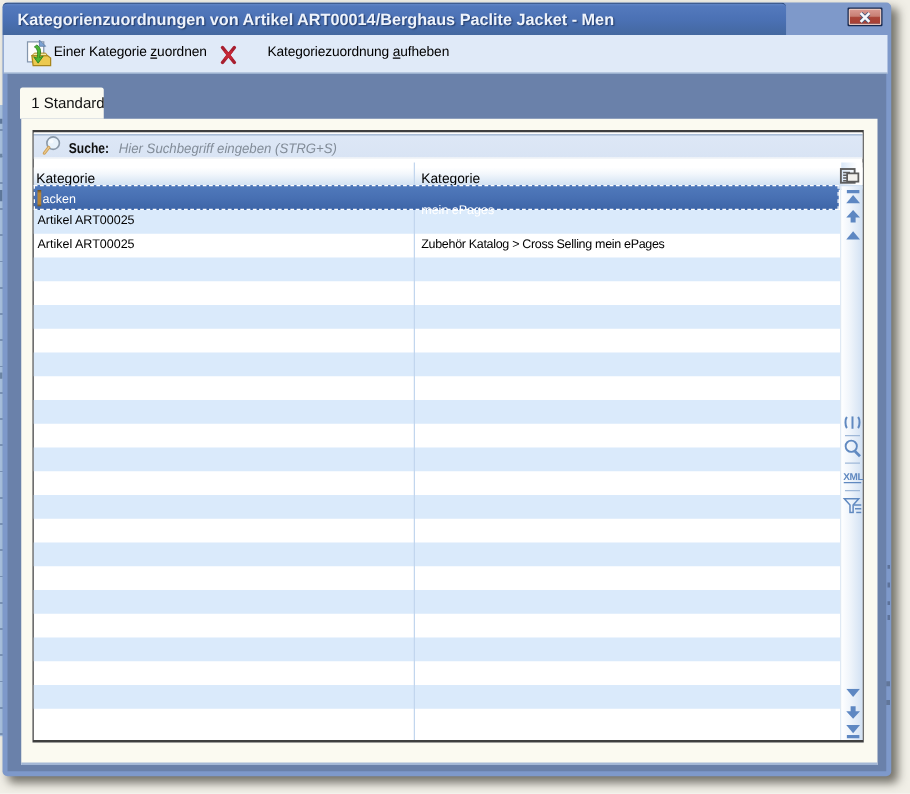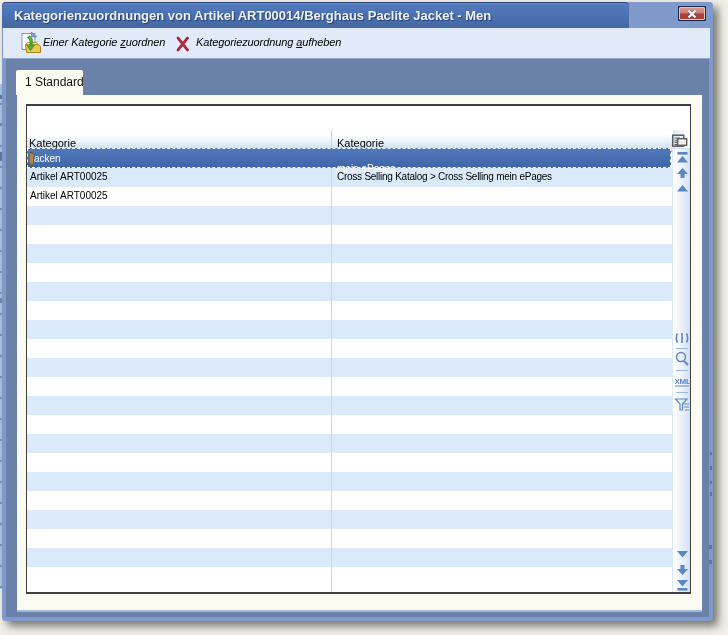--- a/index.html
+++ b/index.html
@@ -17,21 +17,21 @@
          background:linear-gradient(#6287c7 0%,#5379bd 8%,#4a70b3 55%,#44689f 100%);
          border-top:1px solid #2c4a7c;box-sizing:border-box;}
   #title span{position:absolute;left:12px;top:5px;color:#eef3fb;font-weight:bold;
          font-size:13px;text-shadow:1px 1px 1px rgba(25,45,85,0.75);white-space:nowrap;}
   
   #closeb{left:676px;top:4px;width:28px;height:15px;background:#16284e;border-radius:1px;}
   #closeb .inner{position:absolute;left:1px;top:1px;width:26px;height:13px;border-radius:1px;
      background:linear-gradient(#d8978f 0%,#c87f74 45%,#aa4438 55%,#a84033 100%);
      border:1px solid #e7c4ba;box-sizing:border-box;}
   
-  #toolbar{left:1px;top:26px;width:707px;height:31px;background:#e0eaf8;border-bottom:1px solid #8ea6c8;box-sizing:border-box;font-style:italic;}
+  #toolbar{left:1px;top:26px;width:707px;height:31px;background:#e0eaf8;border-bottom:1px solid #8ea6c8;box-sizing:border-box;}
   .tbtext{position:absolute;top:8px;font-size:11px;letter-spacing:-0.1px;color:#000;white-space:nowrap;}
   
   #tab{left:14px;top:68px;width:67px;height:25px;background:#fbfaf1;border-radius:2px 2px 0 0;text-decoration:underline;}
   #tab span{position:absolute;left:9px;top:5px;font-size:12px;color:#111;white-space:nowrap;}
   
   #panel{left:15px;top:93px;width:685px;height:515px;background:#fbfaf1;border-bottom:2px solid #a3b7d6;}
   
   #tablebox{left:9px;top:9px;width:663px;height:486px;border:1px solid #3f3f3f;border-top-width:2px;border-bottom-width:2px;background:#fff;}
   #searchrow{left:0px;top:0px;width:663px;height:20px;background:linear-gradient(to bottom,#fdfdfe 0px,#fdfdfe 1px,#aabdd6 1px,#aabdd6 2px,#dde7f6 3px,#d9e4f4 100%);border-bottom:1px solid #eef2f6;}
   #searchrow .lbl{position:absolute;left:28px;top:7px;font-weight:bold;font-size:11.5px;color:#101010;transform:scaleX(0.84);transform-origin:left top;}
@@ -87,27 +87,37 @@
       <path d="M10.5 1 L15.5 6 L10.5 6 Z" fill="#7ba3d4" stroke="#5f7ca3" stroke-width="0.7"></path>
       <path d="M5.5 21.5 L4.5 13.5 L17 13.5 L19.5 15.5 L19.5 21.5 Z" fill="#ecc94f" stroke="#a8861c" stroke-width="1"></path>
       <path d="M4.5 13.5 L6.5 11.5 L15.5 11.5 L17 13.5 Z" fill="#f6eba8" stroke="#a8861c" stroke-width="0.8"></path>
       <path d="M8.5 5 C12 7 12 11 10.5 15 L13.5 14 L9.5 19.5 L6 14.5 L8.5 15.5 C9.5 12 9.5 8 6.5 6.5 Z" fill="#4cb636" stroke="#2b7f1d" stroke-width="0.7"></path>
     </svg>
     <span class="tbtext" style="left:40px">Einer Kategorie <u>z</u>uordnen</span>
     <svg class="abs" style="left:173px;top:8px" width="14" height="16" viewBox="0 0 14 16">
       <path d="M2 2 L11.5 14 M11.5 2 L2 14" stroke="#a81f30" stroke-width="2.8" stroke-linecap="round"></path>
       <path d="M4.5 5.5 L9 10.5 M9 5.5 L4.5 10.5" stroke="#c42737" stroke-width="2.2" stroke-linecap="round"></path>
     </svg>
-    <span class="tbtext" style="left:193px">Kategoriezuordnung <u>a</u>ufheben</span>
+    <span class="tbtext" style="left:211px">Kategoriezuordnung <u>a</u>ufheben</span>
   </div>
   <div id="tab" class="abs">
       <span>1 Standard</span>
     </div>
   <div id="panel" class="abs">
     <div id="tablebox" class="abs">
+      <div id="searchrow" class="abs">
+        <svg class="abs" style="left:6px;top:2px" width="18" height="18" viewBox="0 0 18 18">
+          <circle cx="9.5" cy="6.5" r="5" fill="#e8f2fb" stroke="#8a99a9" stroke-width="1.3"></circle>
+          <circle cx="8" cy="5" r="1.8" fill="#f6fafd" stroke="none"></circle>
+          <path d="M6 10 L2.5 14.5" stroke="#cfa057" stroke-width="2.6" stroke-linecap="round"></path>
+          <path d="M6 10 L2.5 14.5" stroke="#e8c98e" stroke-width="1" stroke-linecap="round"></path>
+        </svg>
+        <span class="lbl">Suche:</span>
+        <span class="hint">Hier Suchbegriff eingeben (STRG+S)</span>
+      </div>
       <div id="header" class="abs">
         <span class="h1">Kategorie</span>
           <span class="h2">Kategorie</span>
       </div>
       <div id="hdricon" class="abs">
         <svg style="position:absolute;left:-2px;top:0px" width="17" height="18" viewBox="0 0 17 18">
           <rect x="1.7" y="5.2" width="11" height="11" fill="none" stroke="#5d5d5d" stroke-width="1.5"></rect>
           <path d="M3.5 8 H9 M3.5 10.2 H9 M3.5 12.4 H9 M3.5 14.6 H9" stroke="#5d5d5d" stroke-width="1.1"></path>
           <rect x="6.7" y="8.7" width="9" height="6.6" fill="#f2f1ed" stroke="#5d5d5d" stroke-width="1.4"></rect>
         </svg>
@@ -125,22 +135,22 @@
         <div class="row blue" style="top:361px"></div>
         <div class="row blue" style="top:399px"></div>
       </div>
       <div id="coldiv" class="abs"></div>
       <div id="rowsfg" class="abs">
         <div id="seldiv" class="abs"></div>
         <span class="rowtext" style="left:3px;top:3px;color:#fff">
           <span style="display:inline-block;width:3px;height:13px;background:linear-gradient(#6b4f1e,#b5853b 20%,#b5853b 85%,#6b4f1e);vertical-align:-3px;margin-right:1px"></span>acken</span>
         <span class="rowtext" style="left:310px;top:14px;color:#fff">mein ePages</span>
         <span class="rowtext" style="left:3px;top:22px">Artikel ART00025</span>
-        <span class="rowtext" style="left:310px;top:22px;letter-spacing:-0.25px">Cross Selling Katalog &gt; Cross Selling mein ePages</span>
         <span class="rowtext" style="left:3px;top:41px">Artikel ART00025</span>
+        <span class="rowtext" style="left:310px;top:41px;letter-spacing:-0.25px">Zubehör Katalog &gt; Cross Selling mein ePages</span>
       </div>
       <div id="strip" class="abs">
         <svg class="abs" style="left:3px;top:3px" width="13" height="43" viewBox="0 0 13 43">
           <g fill="#5d87c2">
             <rect x="1.5" y="0" width="10" height="2.6"></rect>
             <path d="M6.5 4 L12 10.5 L1 10.5 Z"></path>
             <path d="M6.5 16 L12 22 L8.5 22 L8.5 26 L4.5 26 L4.5 22 L1 22 Z"></path>
             <path d="M6.5 33 L12 39.5 L1 39.5 Z"></path>
           </g>
         </svg>

